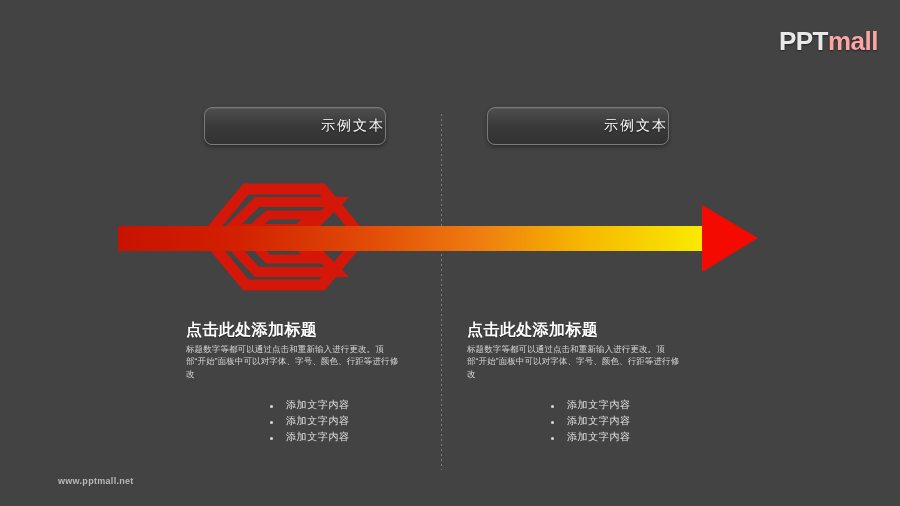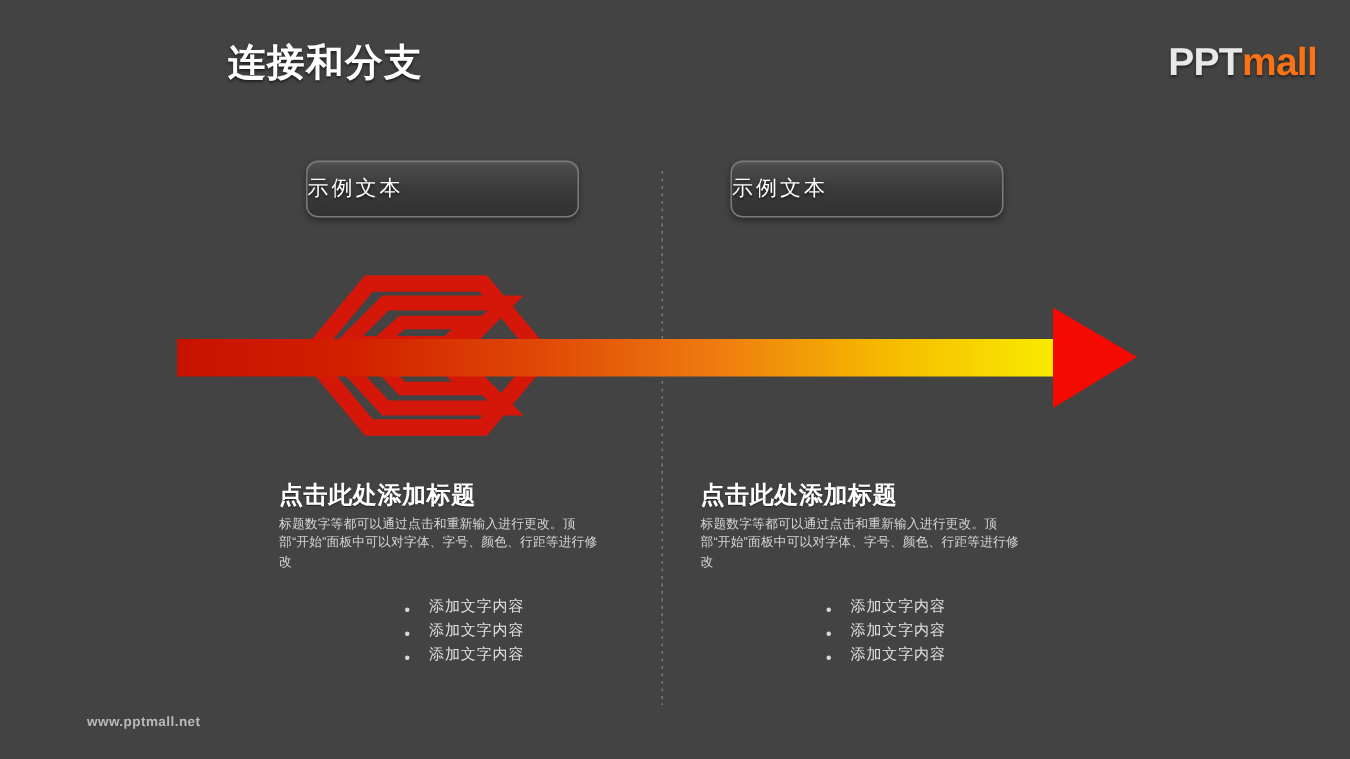--- a/index.html
+++ b/index.html
@@ -19,40 +19,40 @@
     letter-spacing:1px;
     text-shadow:0 1px 2px rgba(0,0,0,.55);
     white-space:nowrap;
   }
   .brand{
     position:absolute;right:22px;top:26px;
     font-size:26px;font-weight:bold;color:#e8e8e8;
     letter-spacing:-0.5px;white-space:nowrap;
     text-shadow:0 1px 2px rgba(0,0,0,.5);
   }
-  .brand .mall{color:#f97316;}
+  .brand .mall{color:#fca5a5;}
 
   
   .divider{
     position:absolute;left:441px;top:114px;
     width:1px;height:356px;
     background-image:linear-gradient(to bottom,#8e8e8e 0 2px, rgba(0,0,0,0) 2px 5px);
     background-size:1px 5px;
     opacity:.75;
   }
 
   
   .pill{
     position:absolute;
     width:180px;height:36px;
     border-radius:8px;
     border:1px solid #7a7a7a;
     background:linear-gradient(to bottom,#4e4e4e 0%,#3a3a3a 50%,#323232 100%);
     box-shadow:inset 0 1px 0 rgba(255,255,255,.08),0 2px 4px rgba(0,0,0,.35);
-    display:flex;align-items:center;justify-content:flex-start;
+    display:flex;align-items:center;justify-content:flex-end;
     color:#ffffff;font-size:14px;letter-spacing:2px;
     text-shadow:0 1px 2px rgba(0,0,0,.6);
   }
   .pill-left{left:204px;top:107px;}
   .pill-right{left:487px;top:107px;}
 
   
   .graphic{position:absolute;left:0;top:170px;width:900px;height:135px;}
 
   
@@ -90,21 +90,20 @@
   .footer{
     position:absolute;left:58px;bottom:20px;
     font-size:9px;color:#b9b9b9;letter-spacing:.3px;font-weight:bold;
   }
 </style>
 </head>
 <body>
 
 <div class="slide">
 
-  <div class="slide-title">连接和分支</div>
 
   <div class="brand"><span>PPT</span><span class="mall">mall</span></div>
 
   <div class="divider"></div>
 
   <div class="pill pill-left">
     <span>示例文本</span>
   </div>
   <div class="pill pill-right">
     <span>示例文本</span>

